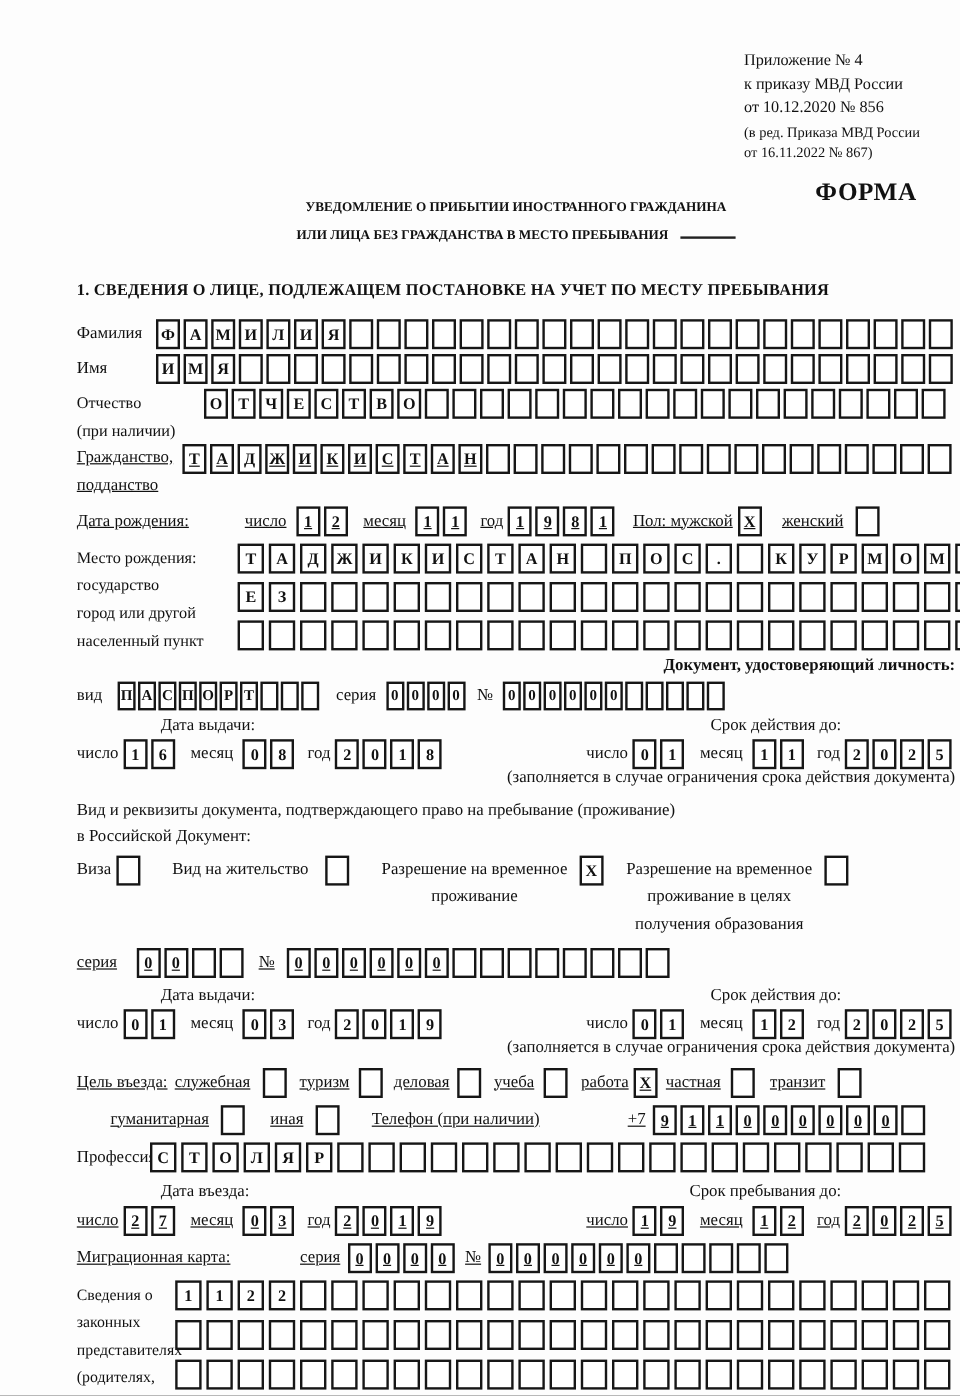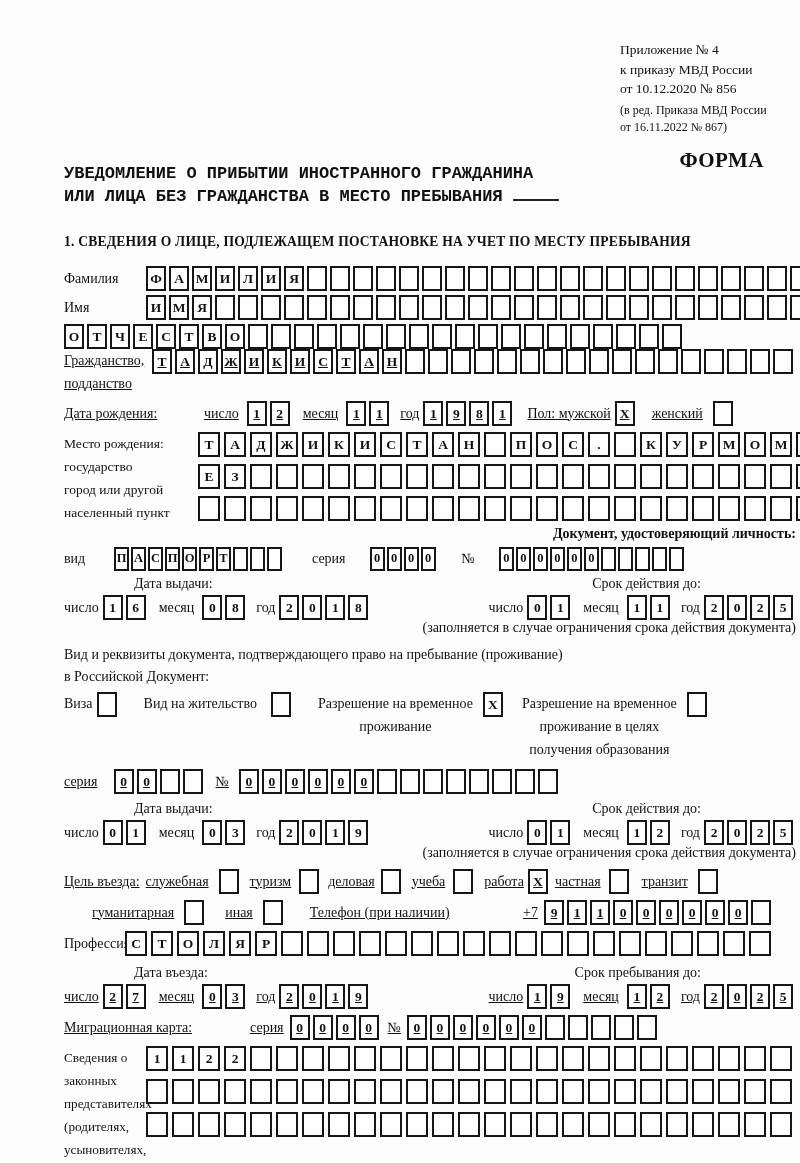--- a/index.html
+++ b/index.html
@@ -3,39 +3,39 @@
 <meta charset="utf-8">
 <style>
   html,body{margin:0;padding:0;background:#888;}
   .page{position:relative;width:800px;height:1163px;margin:0 auto;background:#fdfdfd;
         box-sizing:border-box;padding:38px 4px 0 64px;color:#111;
         font-family:"Liberation Serif","DejaVu Serif",serif;font-size:14px;overflow:hidden;}
   .annex{position:absolute;left:620px;top:40px;font-size:13.5px;line-height:19.5px;}
   .annex .small{font-size:12px;line-height:17px;}
   .annex .small.first{margin-top:3px;}
   .forma{position:absolute;right:36px;top:148px;font-weight:bold;font-size:21px;letter-spacing:.5px;}
-  .title{margin-top:124px;font-weight:bold;font-size:17px;line-height:23px;font-family:Liberation Mono, monospace;}
+  .title{margin-top:124px;text-align:center;font-weight:bold;font-size:11px;line-height:23px;}
   .blank{display:inline-block;width:46px;border-bottom:2px solid #222;margin-left:10px;}
   .sect{margin-top:26px;font-weight:bold;font-size:13.6px;letter-spacing:.2px;}
   .row{display:flex;align-items:center;min-height:25px;}
   .row.top{align-items:flex-start;}
   .cells{display:inline-flex;flex:none;}
   .cell{display:inline-flex;flex:none;align-items:center;justify-content:center;box-sizing:border-box;
         width:20px;height:25px;border:2px solid #161616;margin-right:3px;background:#fff;
         font-size:13.5px;font-weight:bold;}
   .sm .cell{width:15px;height:24px;margin-right:2px;font-size:12.5px;}
   .lg .cell{width:22px;height:25px;margin-right:4px;}
   .lbl{flex:none;}
   .lblcol div{line-height:23px;}
   .ctrcol{text-align:center;line-height:23px;flex:none;}
   .w66{width:66px;flex:none;}
   .w88{width:88px;flex:none;}
   .w106{width:106px;flex:none;font-size:13.5px;}
   .w82{width:82px;flex:none;font-size:13.2px;line-height:22px;}
-  .mb2{margin-bottom:2px;gap:28px;}.mb4{margin-bottom:4px;gap:16px;}
+  .mb2{margin-bottom:2px;gap:28px;}.mb4{margin-bottom:4px;}
   .mb6{margin-bottom:6px;text-decoration:underline;}.mb8{margin-bottom:8px;}.mb10{margin-bottom:10px;}
   .ml4{margin-left:4px;}.ml6{margin-left:6px;}.ml8{margin-left:8px;}.ml10{margin-left:10px;}
   .ml12{margin-left:12px;}.ml14{margin-left:14px;}.ml16{margin-left:16px;}.ml18{margin-left:18px;}
   .ml24{margin-left:24px;}.ml28{margin-left:28px;}
   .mrauto{margin-left:auto;}
   .center-bold{text-align:right;font-weight:bold;font-size:14px;margin:2px 0 4px 0;}
   .hdr{min-height:18px;margin-bottom:2px;}
   .note{font-size:14px;text-align:right;min-height:15px;margin-bottom:8px;}
   .plain{line-height:22px;}
 </style>
@@ -126,20 +126,24 @@
         <span class="cell"></span>
         <span class="cell"></span>
         <span class="cell"></span>
         <span class="cell"></span>
         <span class="cell"></span>
         <span class="cell"></span>
       </span>
   </div>
 
   <div class="row top">
+    <div class="lblcol w106">
+      <div>Отчество</div>
+      <div>(при наличии)</div>
+    </div>
     <span class="cells md">
         <span class="cell">О</span>
         <span class="cell">Т</span>
         <span class="cell">Ч</span>
         <span class="cell">Е</span>
         <span class="cell">С</span>
         <span class="cell">Т</span>
         <span class="cell">В</span>
         <span class="cell">О</span>
         <span class="cell"></span>

